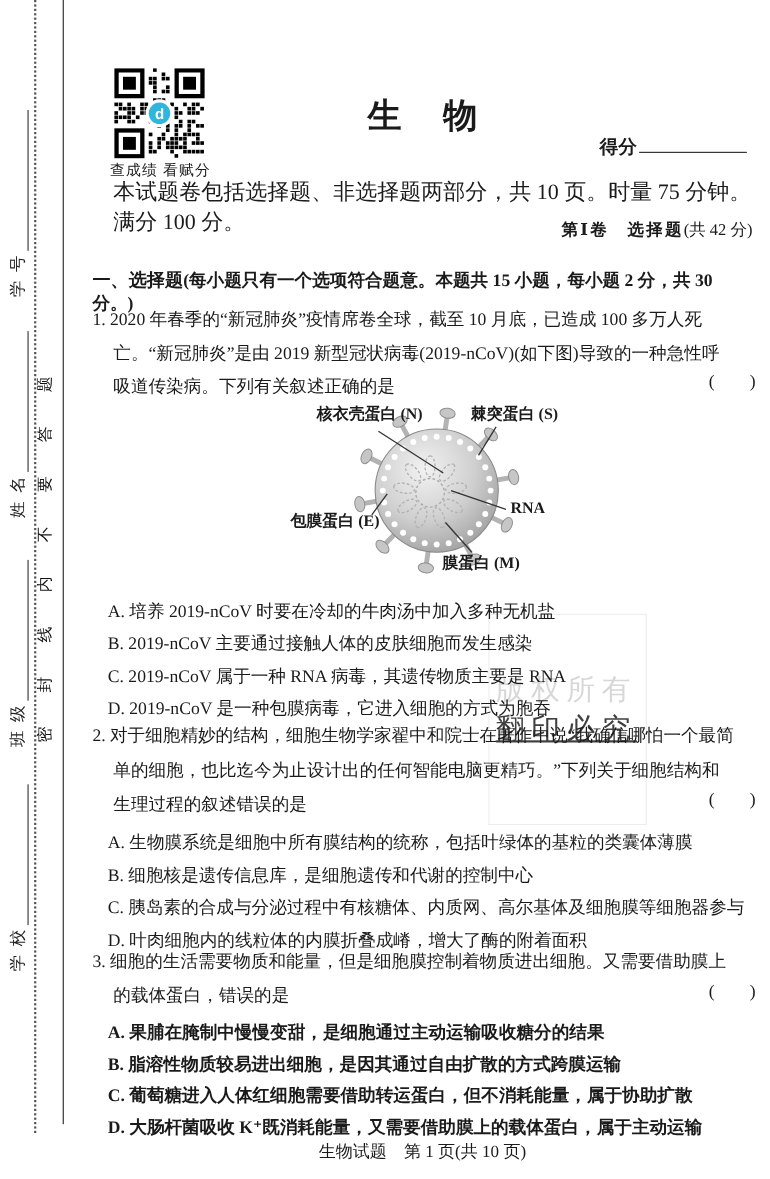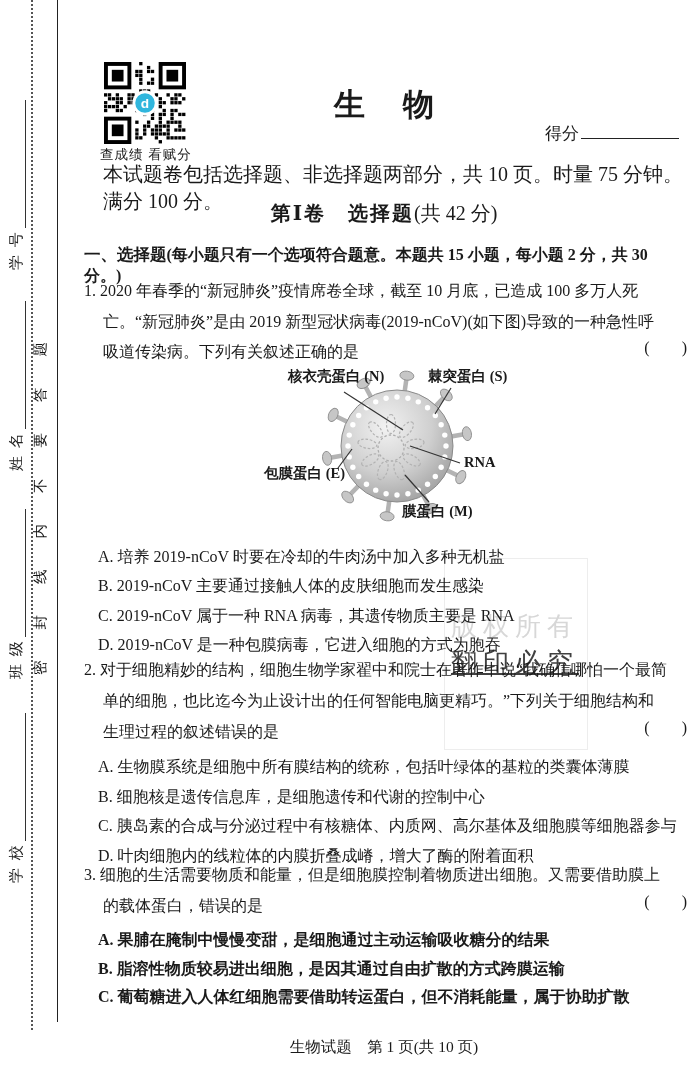--- a/index.html
+++ b/index.html
@@ -4,27 +4,27 @@
 <style>
   html,body{margin:0;padding:0;background:#fff;}
   #page{position:relative;width:700px;height:1072px;background:#ffffff;overflow:hidden;
         font-family:"Liberation Serif","DejaVu Serif",serif;color:#1a1a1a;}
   .abs{position:absolute;}
   
   .exam-title{left:60px;top:12px;width:620px;text-align:center;font-size:27px;font-weight:900;
               font-style:italic;letter-spacing:1px;white-space:nowrap;}
   .subject-title{left:84px;top:84px;width:600px;text-align:center;font-size:31px;font-weight:bold;
                  letter-spacing:38px;text-indent:38px;}
-  .score{left:545px;top:122px;font-size:17px;font-weight:normal;}
+  .score{left:545px;top:122px;font-size:17px;font-weight:bold;}
   .score-line{display:inline-block;width:98px;border-bottom:1.4px solid #222;height:16px;margin-left:2px;}
   .qr-caption{left:100px;top:146px;width:110px;font-size:13.5px;letter-spacing:1px;
               font-family:"Liberation Sans","DejaVu Sans",sans-serif;}
   
   .intro{left:103px;top:161px;width:580px;font-size:20px;}
-  .part-title{left:84px;top:200px;width:600px;text-align:center;font-size:20px;}
+  .part-title{left:84px;top:200px;width:600px;text-align:right;font-size:15px;}
   .part-title b{letter-spacing:2px;}
   .section-intro{left:84px;top:244px;width:600px;font-size:16px;font-weight:bold;}
   .section-intro b{font-size:16.5px;}
   
   .question{left:84px;width:585px;font-size:16px;}
   .q1{top:276px;} .q2{top:654px;} .q3{top:860px;}
   .stem{position:relative;line-height:30.5px;padding-left:19px;text-indent:-19px;}
   .q2 .stem{line-height:31px;}
   .bracket{position:absolute;right:-18px;bottom:4px;white-space:pre;letter-spacing:0;}
   .options{margin-top:5px;}
@@ -343,18 +343,19 @@
   </div>
 
   <div class="abs question q3">
     <div class="stem"><span>3.</span> <span>细胞的生活需要物质和能量，但是细胞膜控制着物质进出细胞。又需要借助膜上的载体蛋白，错误的是</span>
       <span class="bracket">(        )</span>
     </div>
     <div class="options">
       <div class="option">A. 果脯在腌制中慢慢变甜，是细胞通过主动运输吸收糖分的结果</div>
       <div class="option">B. 脂溶性物质较易进出细胞，是因其通过自由扩散的方式跨膜运输</div>
       <div class="option">C. 葡萄糖进入人体红细胞需要借助转运蛋白，但不消耗能量，属于协助扩散</div>
+      <div class="option">D. 大肠杆菌吸收 K⁺既消耗能量，又需要借助膜上的载体蛋白，属于主动运输</div>
     </div>
   </div>
 
   <div class="abs footer">生物试题　第 1 页(共 10 页)</div>
 
 </div>
 
 </body></html>

